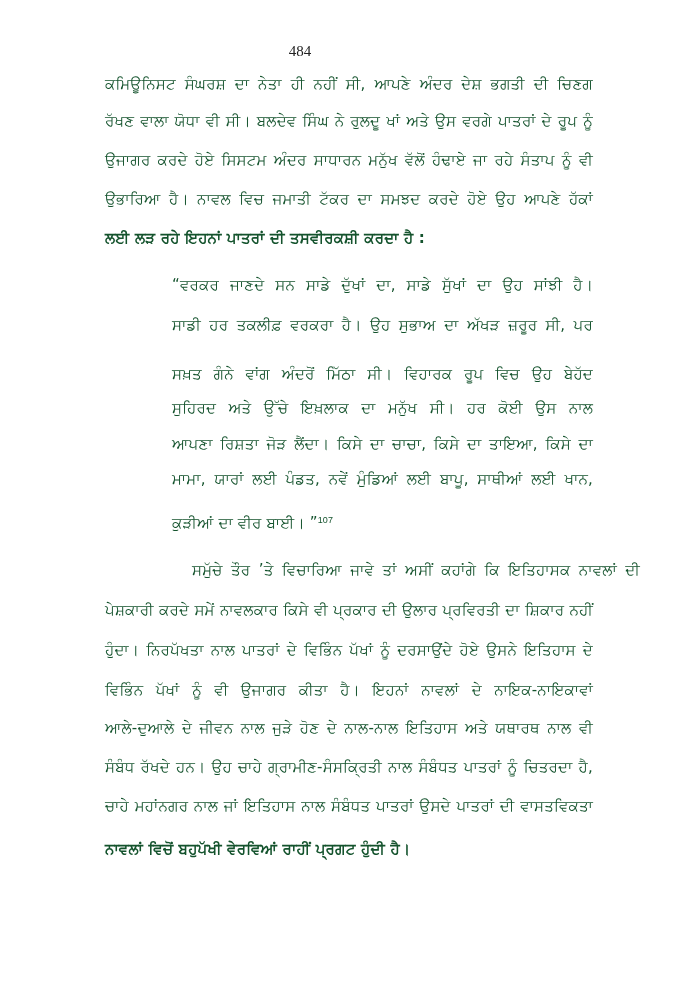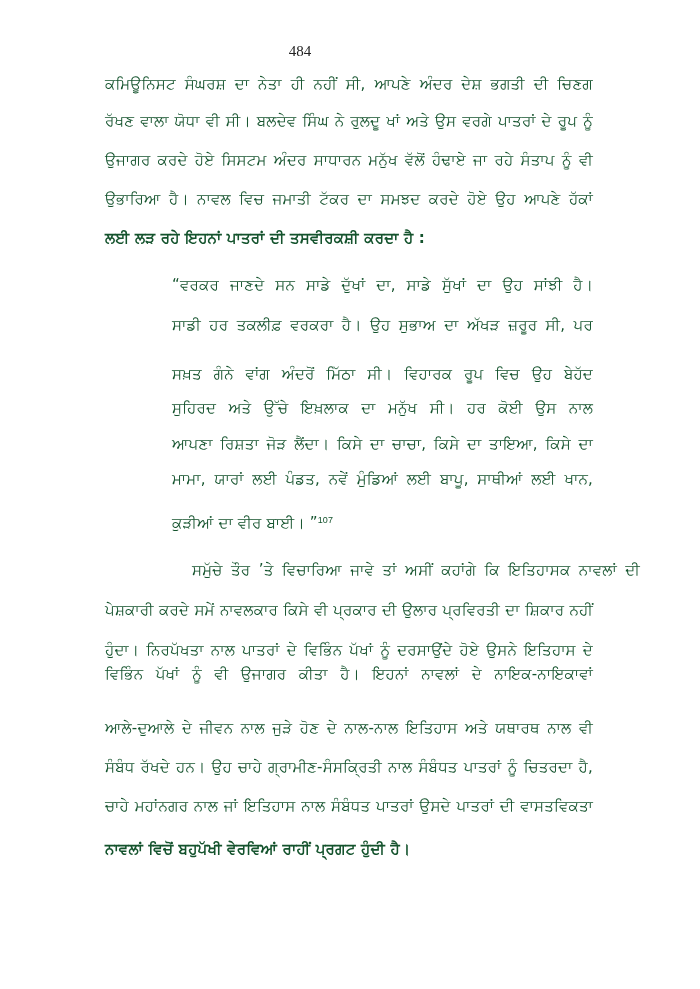--- a/index.html
+++ b/index.html
@@ -87,20 +87,20 @@
     <div class="line quote-line" style="top:398px">ਸੁਹਿਰਦ ਅਤੇ ਉੱਚੇ ਇਖ਼ਲਾਕ ਦਾ ਮਨੁੱਖ ਸੀ। ਹਰ ਕੋਈ ਉਸ ਨਾਲ</div>
     <div class="line quote-line" style="top:434px">ਆਪਣਾ ਰਿਸ਼ਤਾ ਜੋੜ ਲੈਂਦਾ। ਕਿਸੇ ਦਾ ਚਾਚਾ, ਕਿਸੇ ਦਾ ਤਾਇਆ, ਕਿਸੇ ਦਾ</div>
     <div class="line quote-line" style="top:469px">ਮਾਮਾ, ਯਾਰਾਂ ਲਈ ਪੰਡਤ, ਨਵੇਂ ਮੁੰਡਿਆਂ ਲਈ ਬਾਪੂ, ਸਾਥੀਆਂ ਲਈ ਖਾਨ,</div>
     <div class="line quote-line last" style="top:513px"><span>ਕੁੜੀਆਂ ਦਾ ਵੀਰ ਬਾਈ। ”</span><sup class="fn">107</sup></div>
   </div>
 
   <div>
     <div class="line body-line indent" style="top:560px">ਸਮੁੱਚੇ ਤੌਰ ’ਤੇ ਵਿਚਾਰਿਆ ਜਾਵੇ ਤਾਂ ਅਸੀਂ ਕਹਾਂਗੇ ਕਿ ਇਤਿਹਾਸਕ ਨਾਵਲਾਂ ਦੀ</div>
     <div class="line body-line" style="top:600px">ਪੇਸ਼ਕਾਰੀ ਕਰਦੇ ਸਮੇਂ ਨਾਵਲਕਾਰ ਕਿਸੇ ਵੀ ਪ੍ਰਕਾਰ ਦੀ ਉਲਾਰ ਪ੍ਰਵਿਰਤੀ ਦਾ ਸ਼ਿਕਾਰ ਨਹੀਂ</div>
     <div class="line body-line" style="top:640px">ਹੁੰਦਾ। ਨਿਰਪੱਖਤਾ ਨਾਲ ਪਾਤਰਾਂ ਦੇ ਵਿਭਿੰਨ ਪੱਖਾਂ ਨੂੰ ਦਰਸਾਉਂਦੇ ਹੋਏ ਉਸਨੇ ਇਤਿਹਾਸ ਦੇ</div>
-    <div class="line body-line" style="top:664px">ਵਿਭਿੰਨ ਪੱਖਾਂ ਨੂੰ ਵੀ ਉਜਾਗਰ ਕੀਤਾ ਹੈ। ਇਹਨਾਂ ਨਾਵਲਾਂ ਦੇ ਨਾਇਕ-ਨਾਇਕਾਵਾਂ</div>
+    <div class="line body-line" style="top:680px">ਵਿਭਿੰਨ ਪੱਖਾਂ ਨੂੰ ਵੀ ਉਜਾਗਰ ਕੀਤਾ ਹੈ। ਇਹਨਾਂ ਨਾਵਲਾਂ ਦੇ ਨਾਇਕ-ਨਾਇਕਾਵਾਂ</div>
     <div class="line body-line" style="top:718px">ਆਲੇ-ਦੁਆਲੇ ਦੇ ਜੀਵਨ ਨਾਲ ਜੁੜੇ ਹੋਣ ਦੇ ਨਾਲ-ਨਾਲ ਇਤਿਹਾਸ ਅਤੇ ਯਥਾਰਥ ਨਾਲ ਵੀ</div>
     <div class="line body-line" style="top:757px">ਸੰਬੰਧ ਰੱਖਦੇ ਹਨ। ਉਹ ਚਾਹੇ ਗ੍ਰਾਮੀਣ-ਸੰਸਕ੍ਰਿਤੀ ਨਾਲ ਸੰਬੰਧਤ ਪਾਤਰਾਂ ਨੂੰ ਚਿਤਰਦਾ ਹੈ,</div>
     <div class="line body-line" style="top:796px">ਚਾਹੇ ਮਹਾਂਨਗਰ ਨਾਲ ਜਾਂ ਇਤਿਹਾਸ ਨਾਲ ਸੰਬੰਧਤ ਪਾਤਰਾਂ ਉਸਦੇ ਪਾਤਰਾਂ ਦੀ ਵਾਸਤਵਿਕਤਾ</div>
     <div class="line body-line last" style="top:839px">ਨਾਵਲਾਂ ਵਿਚੋਂ ਬਹੁਪੱਖੀ ਵੇਰਵਿਆਂ ਰਾਹੀਂ ਪ੍ਰਗਟ ਹੁੰਦੀ ਹੈ।</div>
   </div>
 
 </div>
 
 </body></html>

